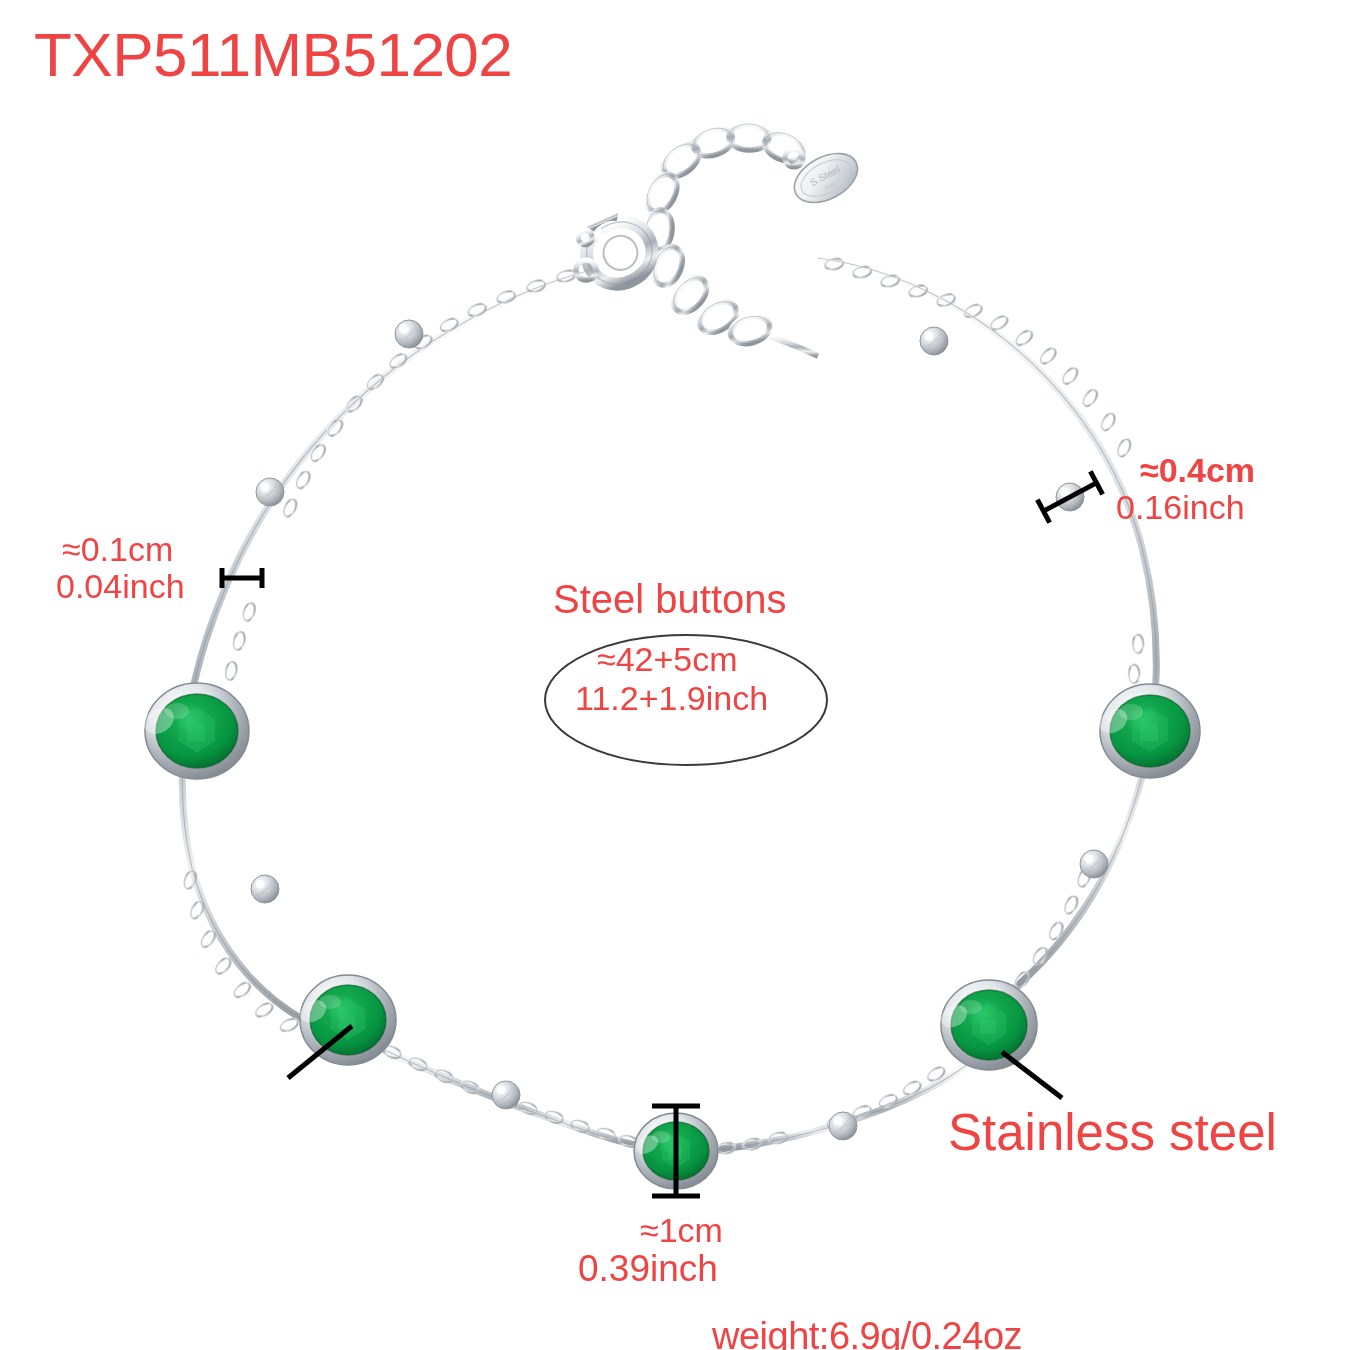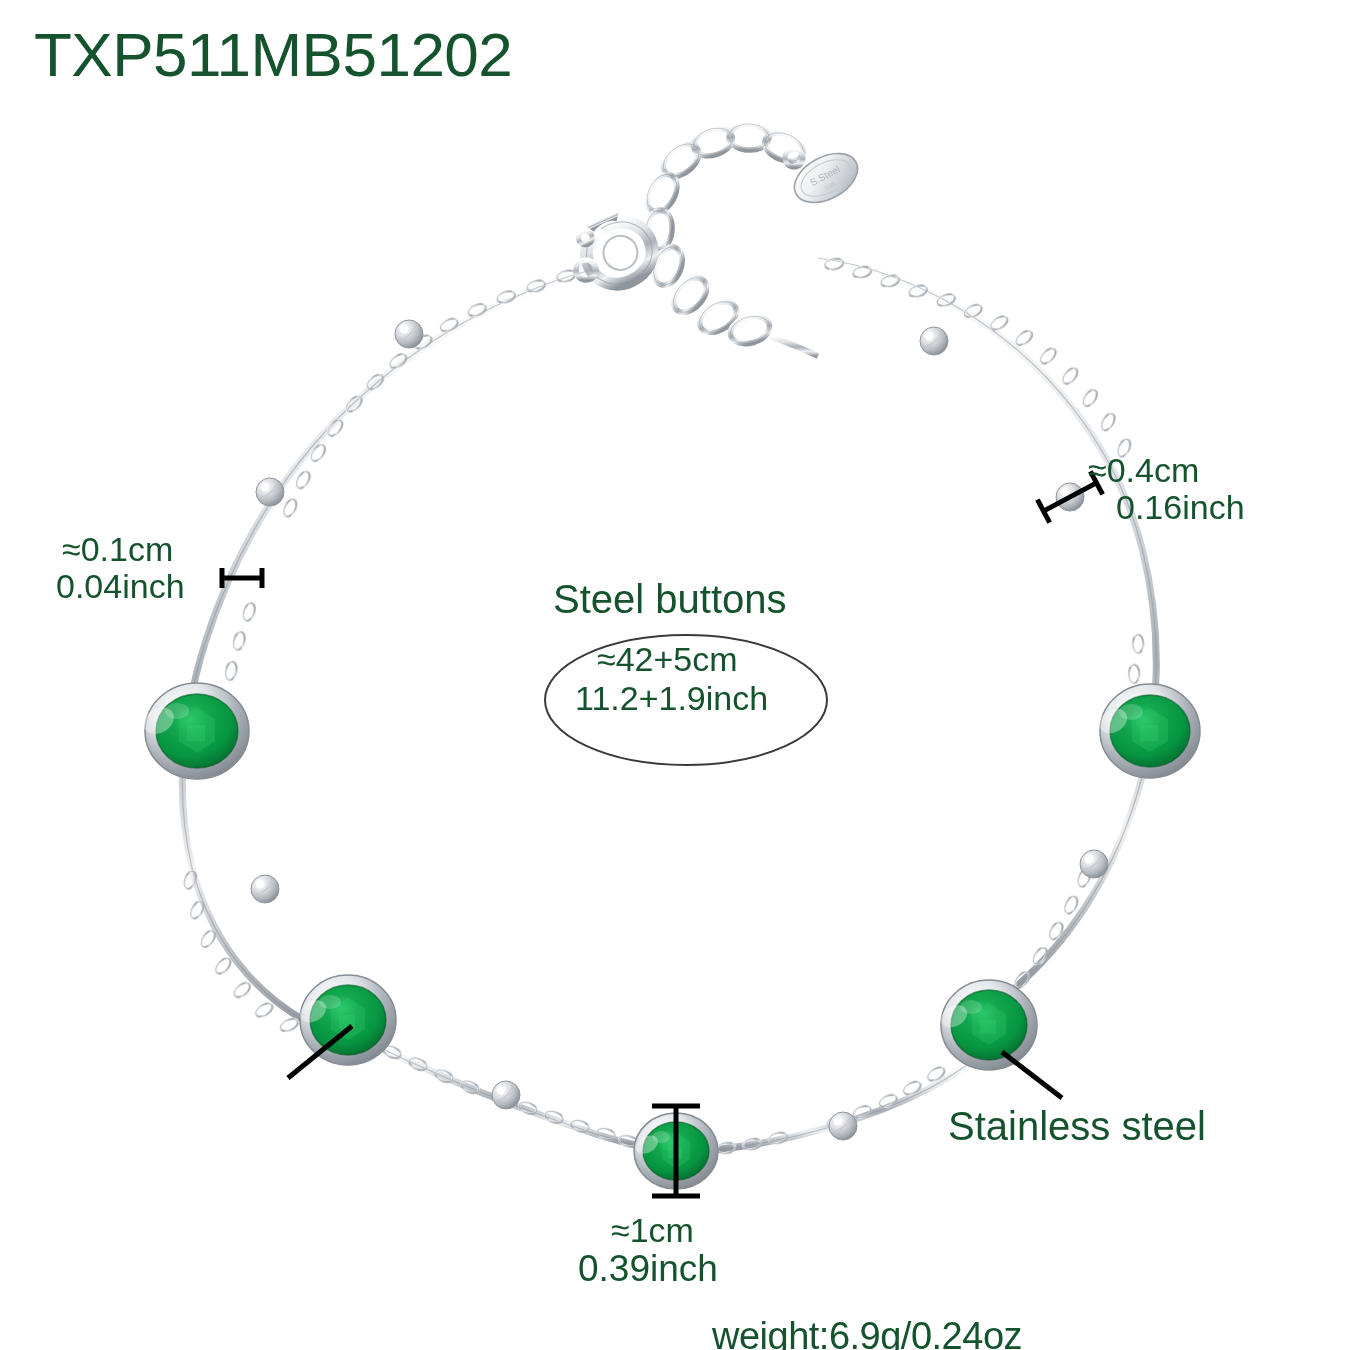--- a/index.html
+++ b/index.html
@@ -24,21 +24,21 @@
     position: absolute;
     left: 0;
     top: 0;
     width: 1350px;
     height: 1350px;
   }
   .txt {
     position: absolute;
     white-space: pre;
     line-height: 1.08;
-    color: #14532d;
+    color: #ef4444;
     font-family: "Liberation Sans", sans-serif;
   }
   #title {
     left: 34px;
     top: 22px;
     font-size: 62px;
     letter-spacing: -0.5px;
   }
   #weight {
     left: 712px;
@@ -65,41 +65,42 @@
     left: 62px;
     top: 531px;
     font-size: 34px;
   }
   #chainInch {
     left: 56px;
     top: 568px;
     font-size: 34px;
   }
   #beadCm {
-    left: 1088px;
+    left: 1140px;
     top: 452px;
     font-size: 34px;
+    font-weight: bold;
   }
   #beadInch {
     left: 1116px;
     top: 489px;
     font-size: 34px;
   }
   #glassStone {
     left: 170px;
     top: 1088px;
     font-size: 40px;
   }
   #stainlessSteel {
     left: 948px;
     top: 1105px;
-    font-size: 40px;
+    font-size: 51px;
   }
   #stoneCm {
-    left: 611px;
+    left: 640px;
     top: 1212px;
     font-size: 34px;
   }
   #stoneInch {
     left: 578px;
     top: 1249px;
     font-size: 37px;
   }
 </style>
 </head>

